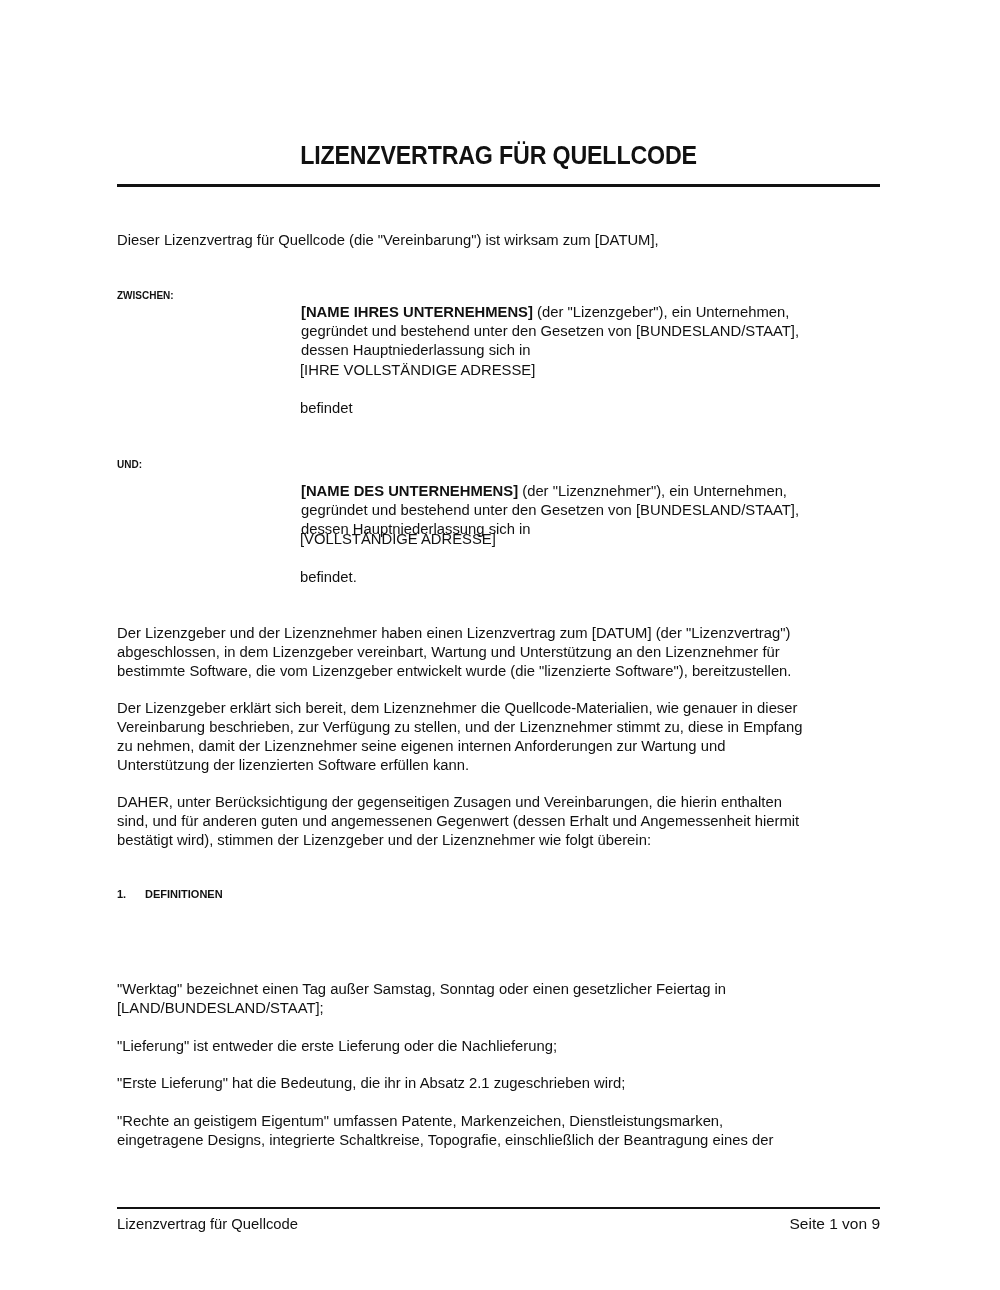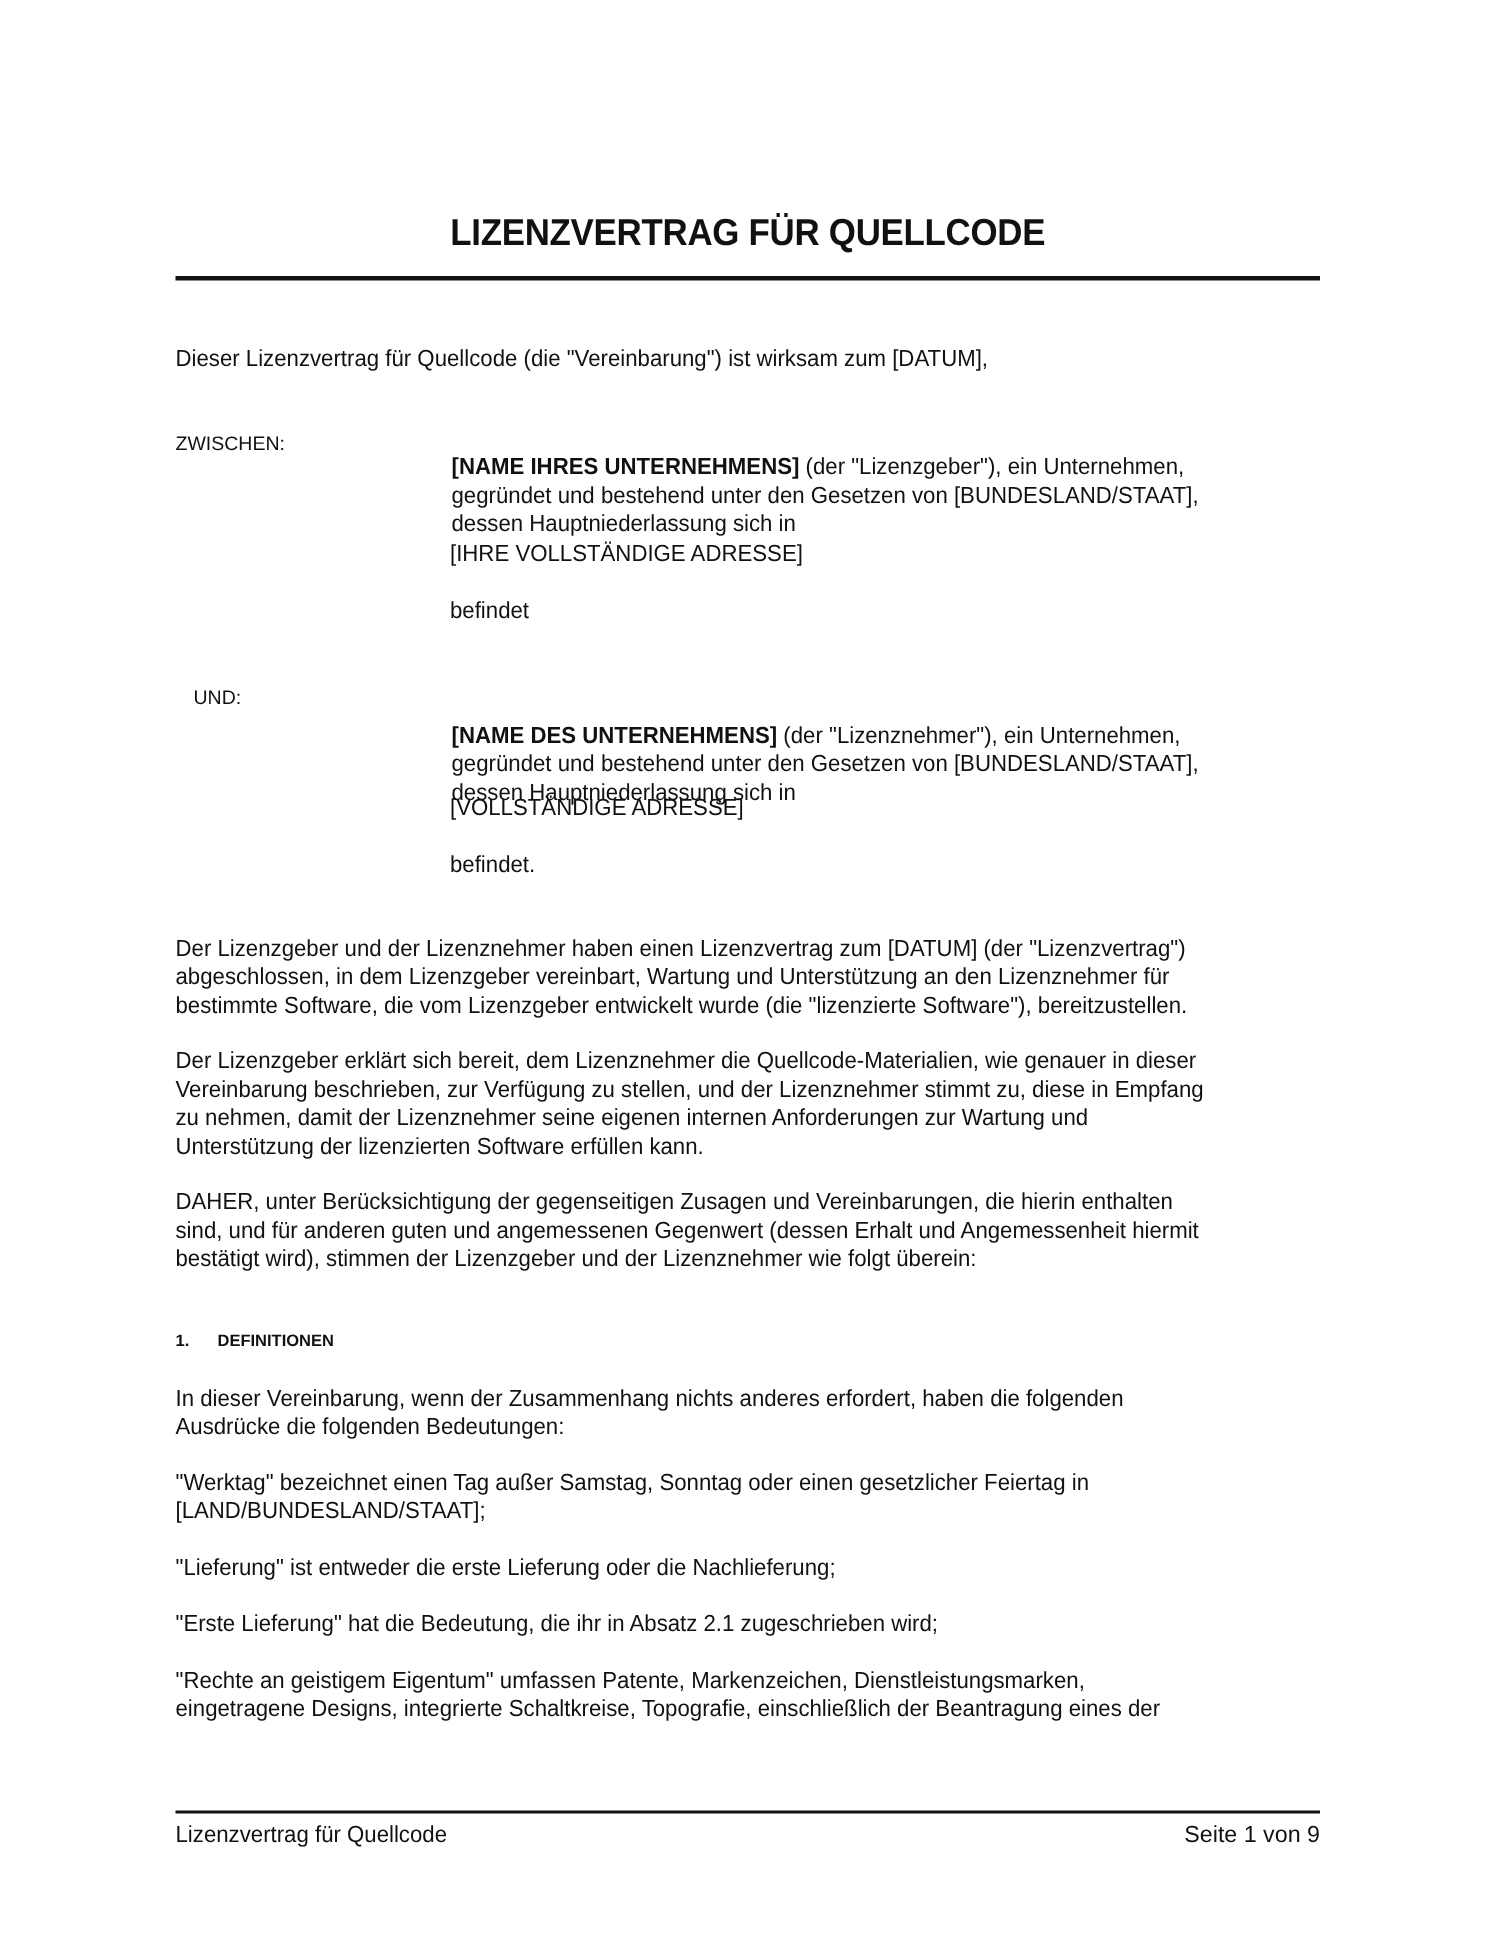--- a/index.html
+++ b/index.html
@@ -47,22 +47,22 @@
       line-height: 19px;
       transform: scaleX(0.955);
       transform-origin: left;
       white-space: nowrap;
     }
     .abs { position: absolute; }
     .bold { font-weight: bold; }
     .party-label {
       position: absolute;
       left: 0;
-      font-size: 13px;
-      font-weight: normal;
+      font-size: 10px;
+      font-weight: bold;
       line-height: 19px;
     }
     .party-col {
       position: absolute;
       left: 184px;
       width: 580px;
     }
     .section-heading {
       position: absolute;
       left: 0;
@@ -108,21 +108,21 @@
     <div class="party-col" style="top:302px;">
       <div class="text"><span class="bold">[NAME IHRES UNTERNEHMENS]</span><span> (der "Lizenzgeber"), ein Unternehmen,</span></div>
       <div class="text">gegründet und bestehend unter den Gesetzen von [BUNDESLAND/STAAT],</div>
       <div class="text">dessen Hauptniederlassung sich in</div>
     </div>
     <div class="abs text" style="top:360px; left:183px;">[IHRE VOLLSTÄNDIGE ADRESSE]</div>
     <div class="abs text" style="top:398px; left:183px;">befindet</div>
   </div>
 
   <div>
-    <div class="party-label" style="top:455px;margin-left:12px;">UND:</div>
+    <div class="party-label" style="top:455px;">UND:</div>
     <div class="party-col" style="top:481px;">
       <div class="text"><span class="bold">[NAME DES UNTERNEHMENS]</span><span> (der "Lizenznehmer"), ein Unternehmen,</span></div>
       <div class="text">gegründet und bestehend unter den Gesetzen von [BUNDESLAND/STAAT],</div>
       <div class="text">dessen Hauptniederlassung sich in</div>
     </div>
     <div class="abs text" style="top:529px; left:183px;">[VOLLSTÄNDIGE ADRESSE]</div>
     <div class="abs text" style="top:567px; left:183px;">befindet.</div>
   </div>
 
   <div class="abs" style="top:623px; left:0;">
@@ -141,24 +141,20 @@
     <div class="text">Der Lizenzgeber erklärt sich bereit, dem Lizenznehmer die Quellcode-Materialien, wie genauer in dieser</div>
     <div class="text">Vereinbarung beschrieben, zur Verfügung zu stellen, und der Lizenznehmer stimmt zu, diese in Empfang</div>
     <div class="text">zu nehmen, damit der Lizenznehmer seine eigenen internen Anforderungen zur Wartung und</div>
     <div class="text">Unterstützung der lizenzierten Software erfüllen kann.</div>
   </div>
 
   <div class="section-heading" style="top:885px;">
     <span class="num">1.</span><span>DEFINITIONEN</span>
   </div>
 
-  <div class="abs" style="top:923px; left:0;">
-    <div class="text">In dieser Vereinbarung, wenn der Zusammenhang nichts anderes erfordert, haben die folgenden</div>
-    <div class="text">Ausdrücke die folgenden Bedeutungen:</div>
-  </div>
 
   <div class="abs" style="top:979px; left:0;">
     <div class="text">"Werktag" bezeichnet einen Tag außer Samstag, Sonntag oder einen gesetzlicher Feiertag in</div>
     <div class="text">[LAND/BUNDESLAND/STAAT];</div>
   </div>
 
   <div class="abs" style="top:1036px; left:0;">
     <div class="text">"Lieferung" ist entweder die erste Lieferung oder die Nachlieferung;</div>
   </div>
 

